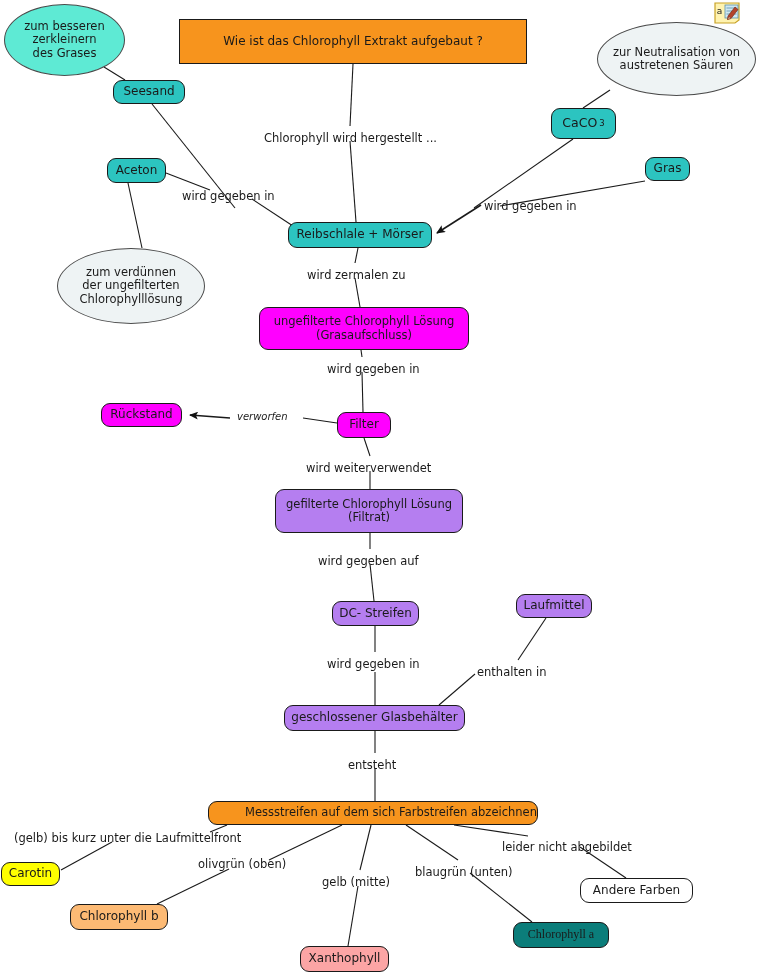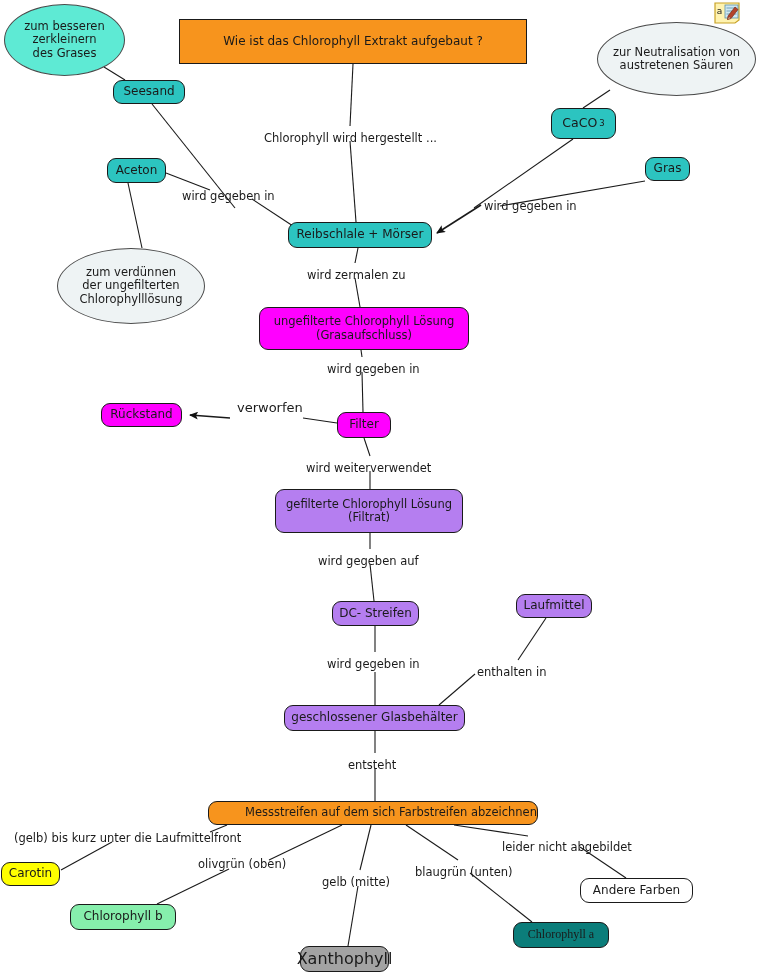--- a/index.html
+++ b/index.html
@@ -115,32 +115,32 @@
 (Grasaufschluss)</span></div>
       <div class="node rounded" style="left: 337px; top: 412px; width: 54px; height: 26px; background: rgb(255, 0, 255); font-size: 12px;"><span>Filter</span></div>
       <div class="node rounded" style="left: 101px; top: 403px; width: 81px; height: 24px; background: rgb(255, 0, 255); font-size: 12px;"><span>Rückstand</span></div>
       <div class="node rounded" style="left: 275px; top: 489px; width: 188px; height: 44px; background: rgb(181, 126, 240); font-size: 11.5px;"><span>gefilterte Chlorophyll Lösung
 (Filtrat)</span></div>
       <div class="node rounded" style="left: 332px; top: 601px; width: 87px; height: 25px; background: rgb(181, 126, 240); font-size: 12px;"><span>DC- Streifen</span></div>
       <div class="node rounded" style="left: 516px; top: 594px; width: 76px; height: 24px; background: rgb(181, 126, 240); font-size: 12px;"><span>Laufmittel</span></div>
       <div class="node rounded" style="left: 284px; top: 705px; width: 181px; height: 26px; background: rgb(181, 126, 240); font-size: 12px;"><span>geschlossener Glasbehälter</span></div>
       <div class="node rounded" style="left: 208px; top: 801px; width: 330px; height: 24px; background: rgb(247, 148, 29); font-size: 11.5px; padding-left: 36px;"><span>Messstreifen auf dem sich Farbstreifen abzeichnen</span></div>
       <div class="node rounded" style="left: 1px; top: 862px; width: 59px; height: 24px; background: rgb(255, 255, 0); font-size: 12px;"><span>Carotin</span></div>
-      <div class="node rounded" style="left: 70px; top: 904px; width: 106px; height: 26px; background: #86efac; font-size: 12px;"><span>Chlorophyll b</span></div>
-      <div class="node rounded" style="left: 300px; top: 946px; width: 89px; height: 26px; background: #a3a3a3; font-size: 16px;"><span>Xanthophyll</span></div>
+      <div class="node rounded" style="left: 70px; top: 904px; width: 98px; height: 26px; background: #fdba74; font-size: 12px;"><span>Chlorophyll b</span></div>
+      <div class="node rounded" style="left: 300px; top: 946px; width: 89px; height: 26px; background: #fca5a5; font-size: 12px;"><span>Xanthophyll</span></div>
       <div class="node rounded" style="left: 513px; top: 922px; width: 96px; height: 26px; background: rgb(11, 125, 122); font-size: 12px; font-family: Liberation Serif, serif;"><span>Chlorophyll a</span></div>
       <div class="node rounded" style="left: 580px; top: 878px; width: 113px; height: 25px; background: rgb(255, 255, 255); font-size: 12px;"><span>Andere Farben</span></div>
     </div>
   <div id="label-layer">
       <div class="lbl" style="left: 264px; top: 131px; font-size: 11.5px;">Chlorophyll wird hergestellt ...</div>
       <div class="lbl" style="left: 182px; top: 189px; font-size: 11.5px;">wird gegeben in</div>
       <div class="lbl" style="left: 484px; top: 199px; font-size: 11.5px;">wird gegeben in</div>
       <div class="lbl" style="left: 307px; top: 268px; font-size: 11.5px;">wird zermalen zu</div>
       <div class="lbl" style="left: 327px; top: 362px; font-size: 11.5px;">wird gegeben in</div>
-      <div class="lbl" style="left: 237px; top: 400px; font-size: 13px;">verworfen</div>
+      <div class="lbl" style="left: 237px; top: 411px; font-size: 10px; font-style: italic;">verworfen</div>
       <div class="lbl" style="left: 306px; top: 461px; font-size: 11.5px;">wird weiterverwendet</div>
       <div class="lbl" style="left: 318px; top: 554px; font-size: 11.5px;">wird gegeben auf</div>
       <div class="lbl" style="left: 327px; top: 657px; font-size: 11.5px;">wird gegeben in</div>
       <div class="lbl" style="left: 477px; top: 665px; font-size: 11.5px;">enthalten in</div>
       <div class="lbl" style="left: 348px; top: 758px; font-size: 11.5px;">entsteht</div>
       <div class="lbl" style="left: 14px; top: 831px; font-size: 11.5px;">(gelb) bis kurz unter die Laufmittelfront</div>
       <div class="lbl" style="left: 198px; top: 857px; font-size: 11.5px;">olivgrün (oben)</div>
       <div class="lbl" style="left: 322px; top: 875px; font-size: 11.5px;">gelb (mitte)</div>
       <div class="lbl" style="left: 415px; top: 865px; font-size: 11.5px;">blaugrün (unten)</div>
       <div class="lbl" style="left: 502px; top: 840px; font-size: 11.5px;">leider nicht abgebildet</div>

